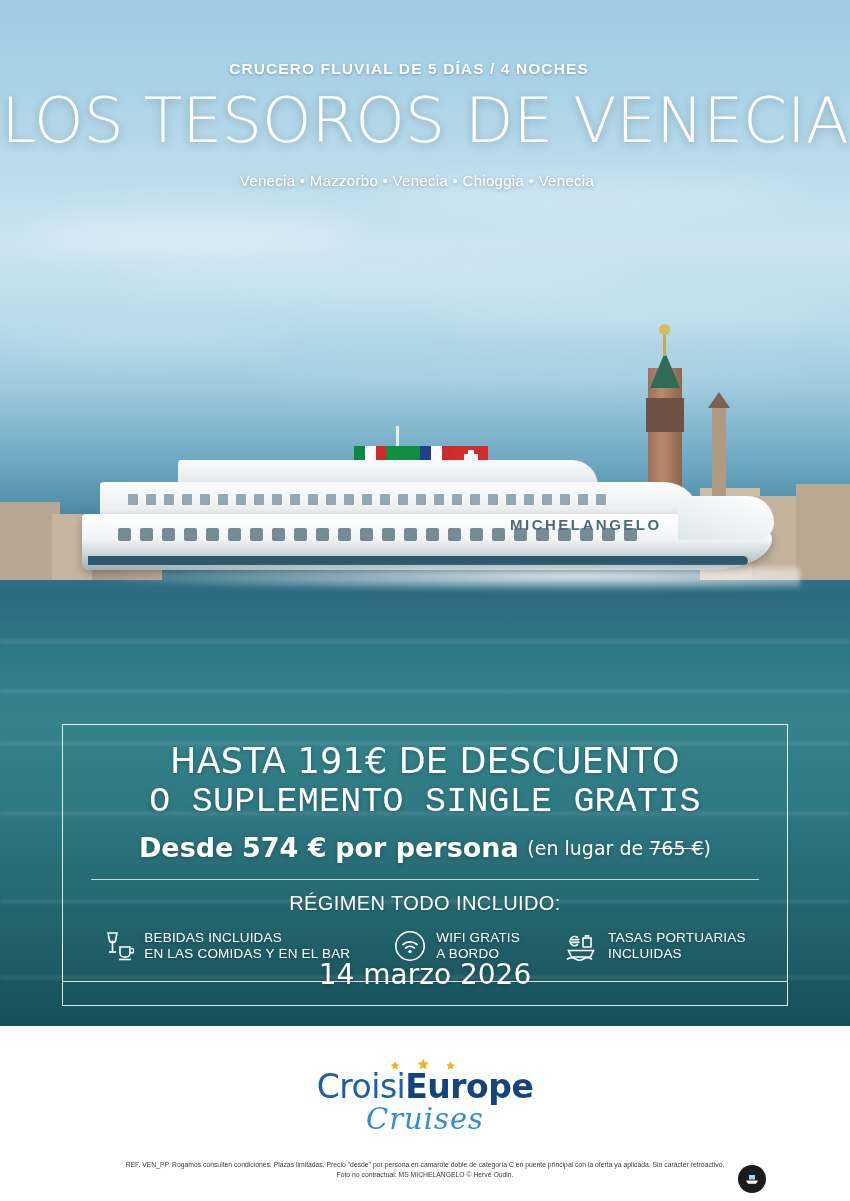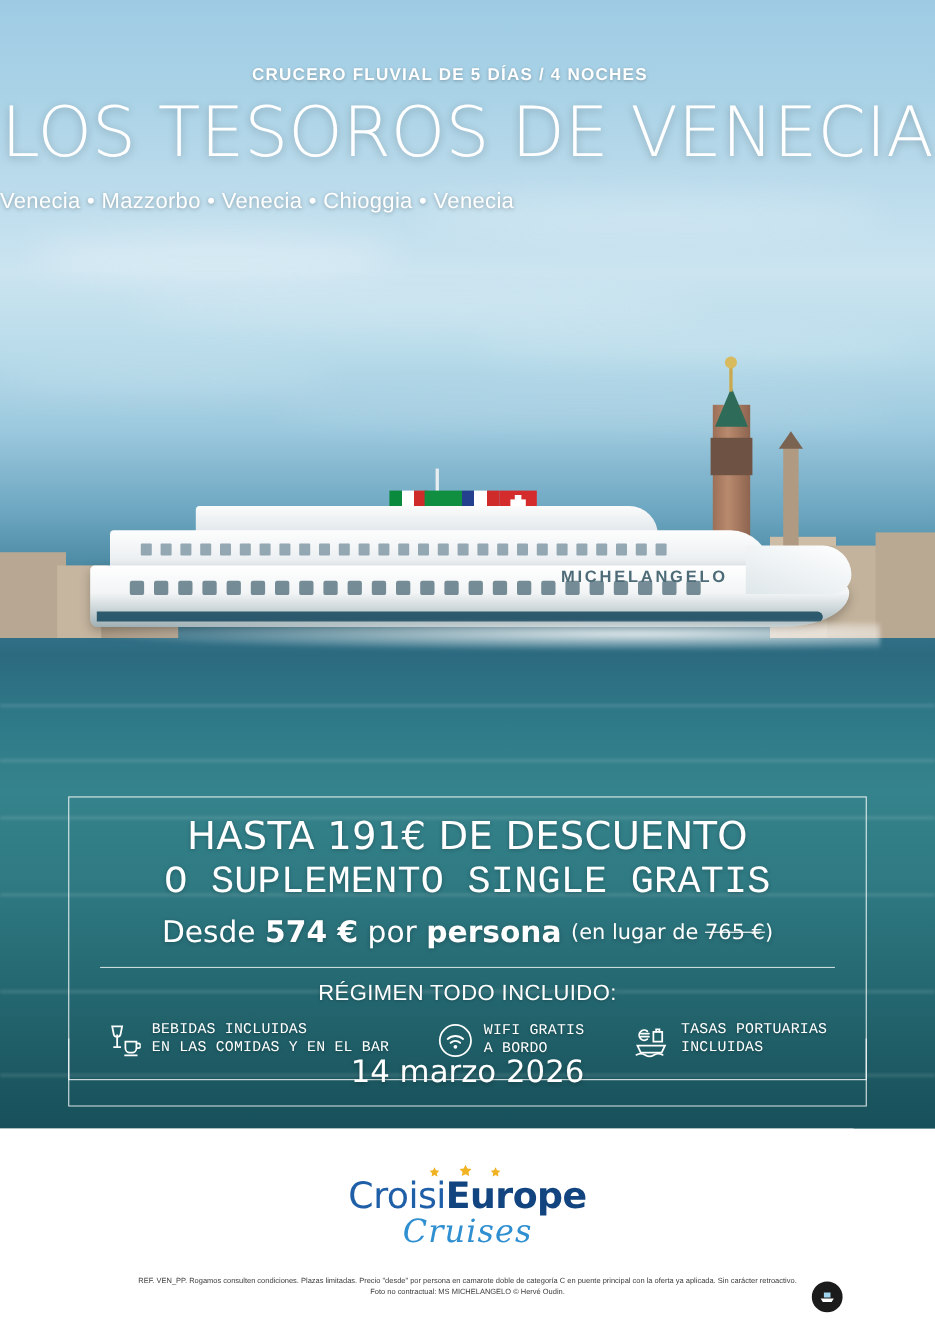--- a/index.html
+++ b/index.html
@@ -314,23 +314,23 @@
     font-weight: 300;
     letter-spacing: 0px;
     text-shadow: 0 2px 8px rgba(0,0,0,.25);
     font-family: "DejaVu Sans", sans-serif;
   }
   .route {
     position: absolute;
     top: 172px;
     left: 0;
     width: 834px;
-    text-align: left;
+    text-align: center;
     color: #ffffff;
-    font-size: 20px;
+    font-size: 15px;
     letter-spacing: .3px;
     text-shadow: 0 1px 4px rgba(0,0,0,.3);
   }
 
   
   .offerbox {
     position: absolute;
     left: 62px;
     top: 724px;
     width: 726px;
@@ -356,21 +356,21 @@
     font-family: Liberation Mono, monospace;
     text-shadow: 0 1px 4px rgba(0,0,0,.25);
   }
   .price-row {
     margin-top: 8px;
     font-size: 27px;
     line-height: 34px;
     font-family: "DejaVu Sans", sans-serif;
     text-shadow: 0 1px 4px rgba(0,0,0,.25);
   }
-  .price-row .big { font-weight: 400; }
+  .price-row .big { font-weight: 700; }
   .price-row .bold { font-weight: bold; }
   .price-row .was {
     font-size: 19px;
     vertical-align: 2px;
   }
   .strike { text-decoration: line-through; }
 
   .divider {
     width: 668px;
     height: 1px;
@@ -386,23 +386,22 @@
   .perks {
     display: flex;
     justify-content: center;
     align-items: center;
     gap: 44px;
     margin-top: 14px;
     padding-bottom: 18px;
   }
   .perk {
     display: flex;
-    align-items: flex-start;
+    align-items: center;
     gap: 10px;
-    font-family: Liberation Mono, monospace;
   }
   .perk .txt {
     text-align: left;
     font-size: 13.5px;
     line-height: 16px;
     letter-spacing: .2px;
     text-shadow: 0 1px 3px rgba(0,0,0,.3);
   }
   .perk svg { display: block; }
 

